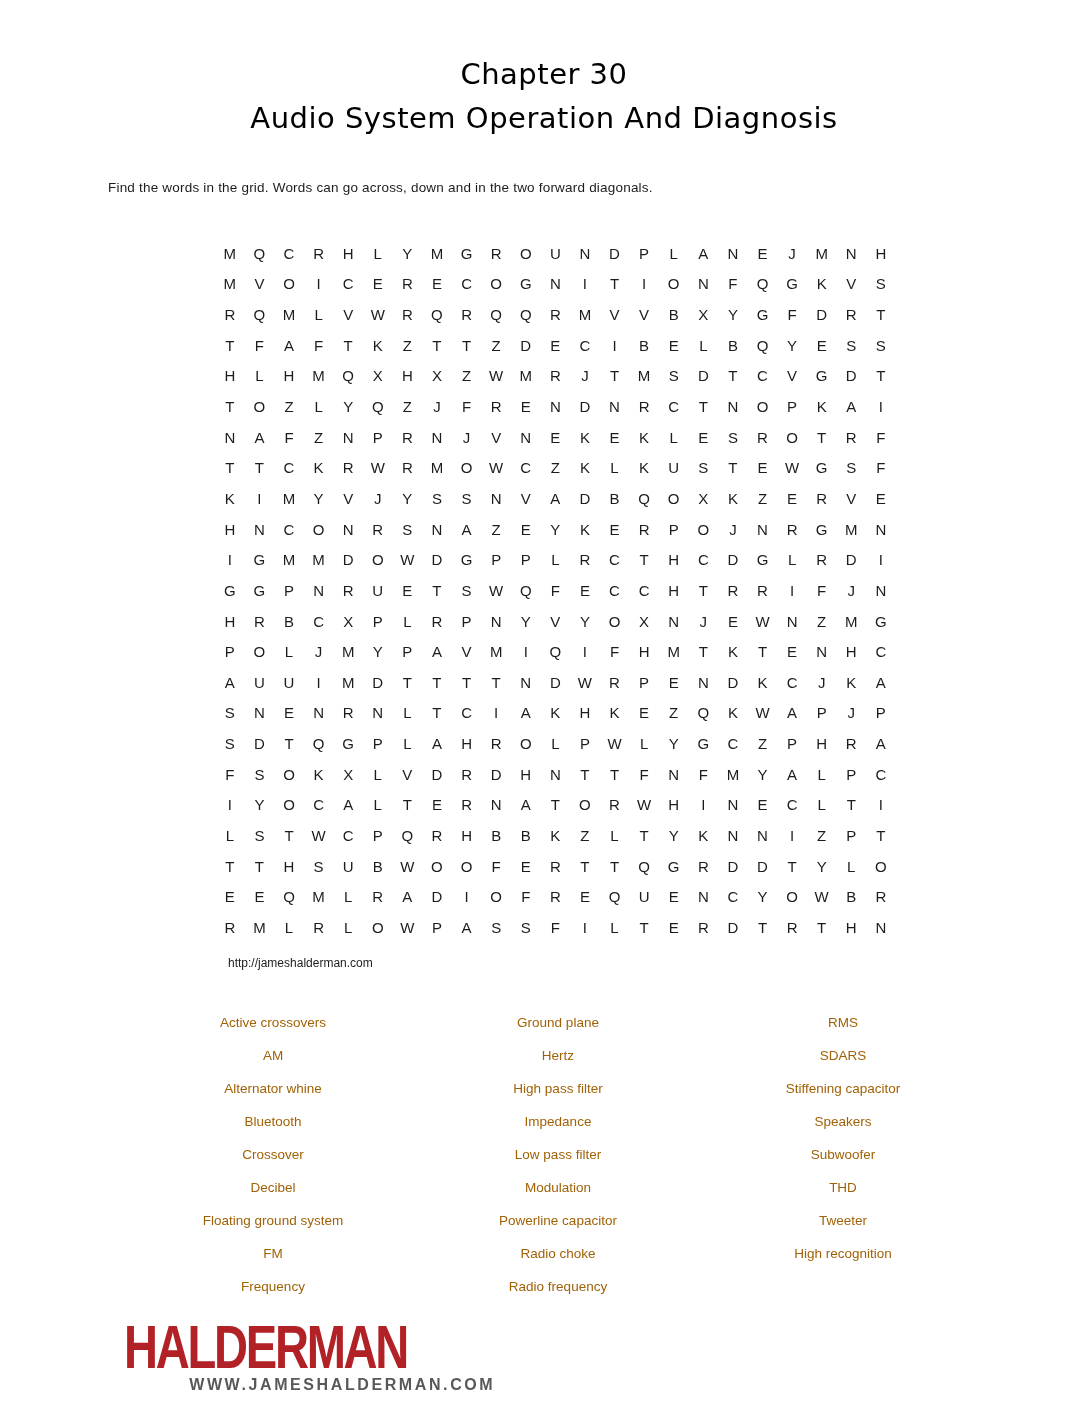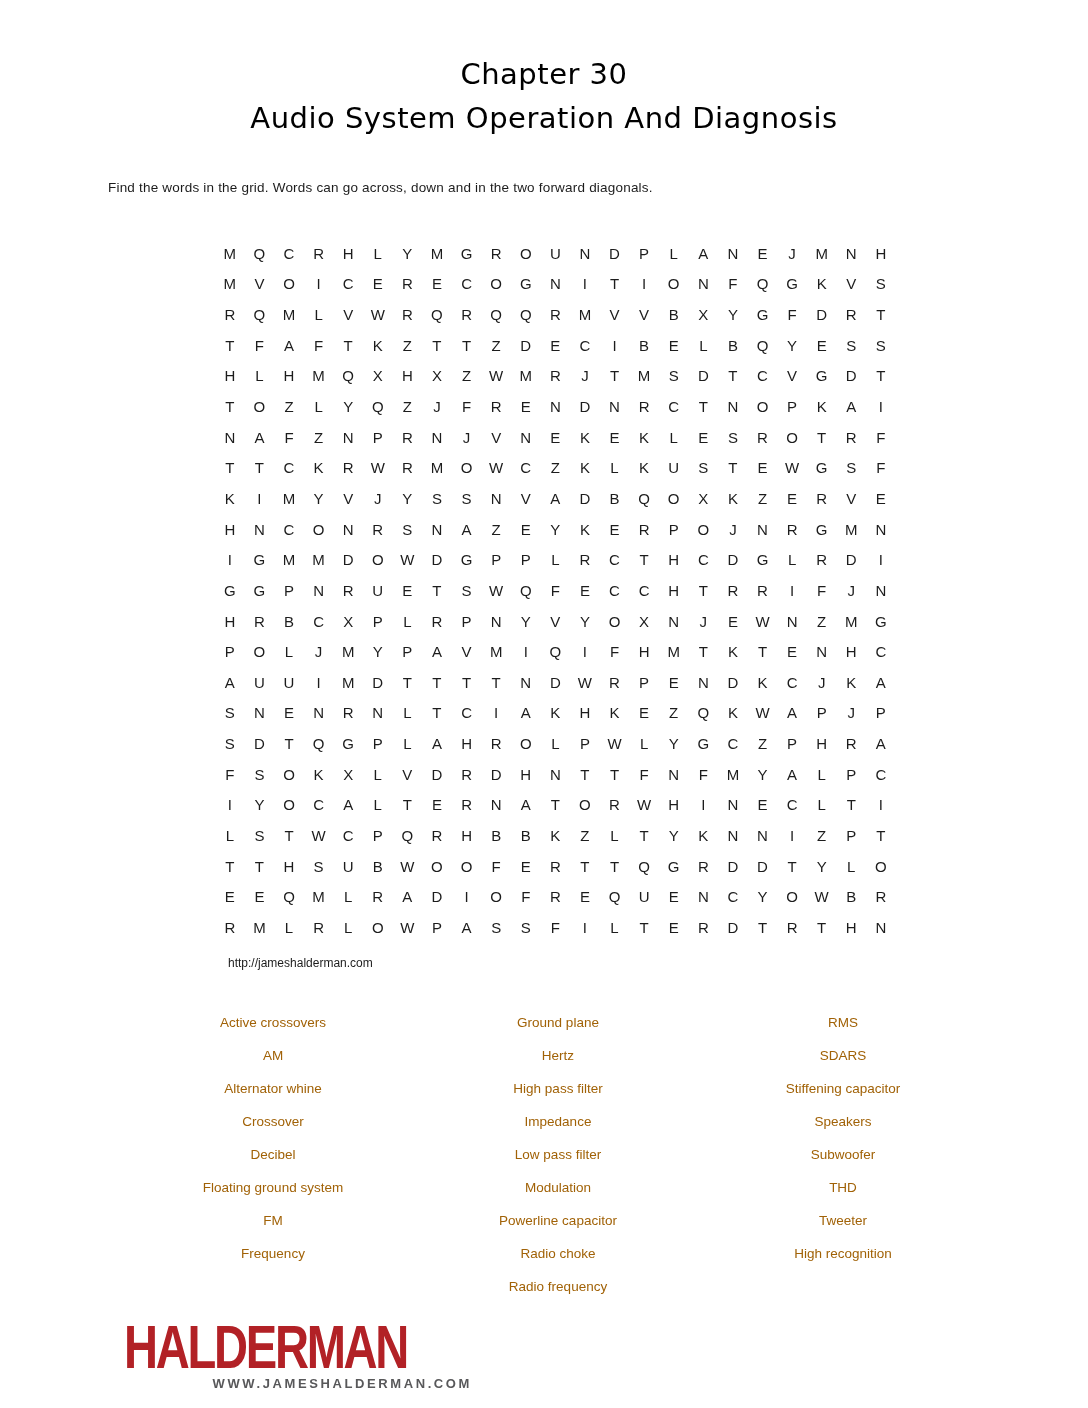--- a/index.html
+++ b/index.html
@@ -96,21 +96,21 @@
     line-height: 58px;
     letter-spacing: -3px;
     transform: scaleX(0.76);
     transform-origin: left center;
     white-space: nowrap;
   }
   .logo-site {
     margin-top: 0px;
     margin-left: 64px;
     font-weight: bold;
-    font-size: 13px;
+    font-size: 16px;
     letter-spacing: 2.6px;
     white-space: nowrap;
   }
 </style>
 </head>
 <body>
 
 <div class="page">
 
   <div class="title-block">
@@ -652,20 +652,21 @@
       <div class="cell">N</div>
     </div>
 
   <div class="source-url">http://jameshalderman.com</div>
 
   <div class="word-list" id="word-list">
       <div class="word-col col-0">
         <div class="word-item">Active crossovers</div>
         <div class="word-item">AM</div>
         <div class="word-item">Alternator whine</div>
+        <div class="word-item">Bluetooth</div>
         <div class="word-item">Crossover</div>
         <div class="word-item">Decibel</div>
         <div class="word-item">Floating ground system</div>
         <div class="word-item">FM</div>
         <div class="word-item">Frequency</div>
       </div>
       <div class="word-col col-1">
         <div class="word-item">Ground plane</div>
         <div class="word-item">Hertz</div>
         <div class="word-item">High pass filter</div>

